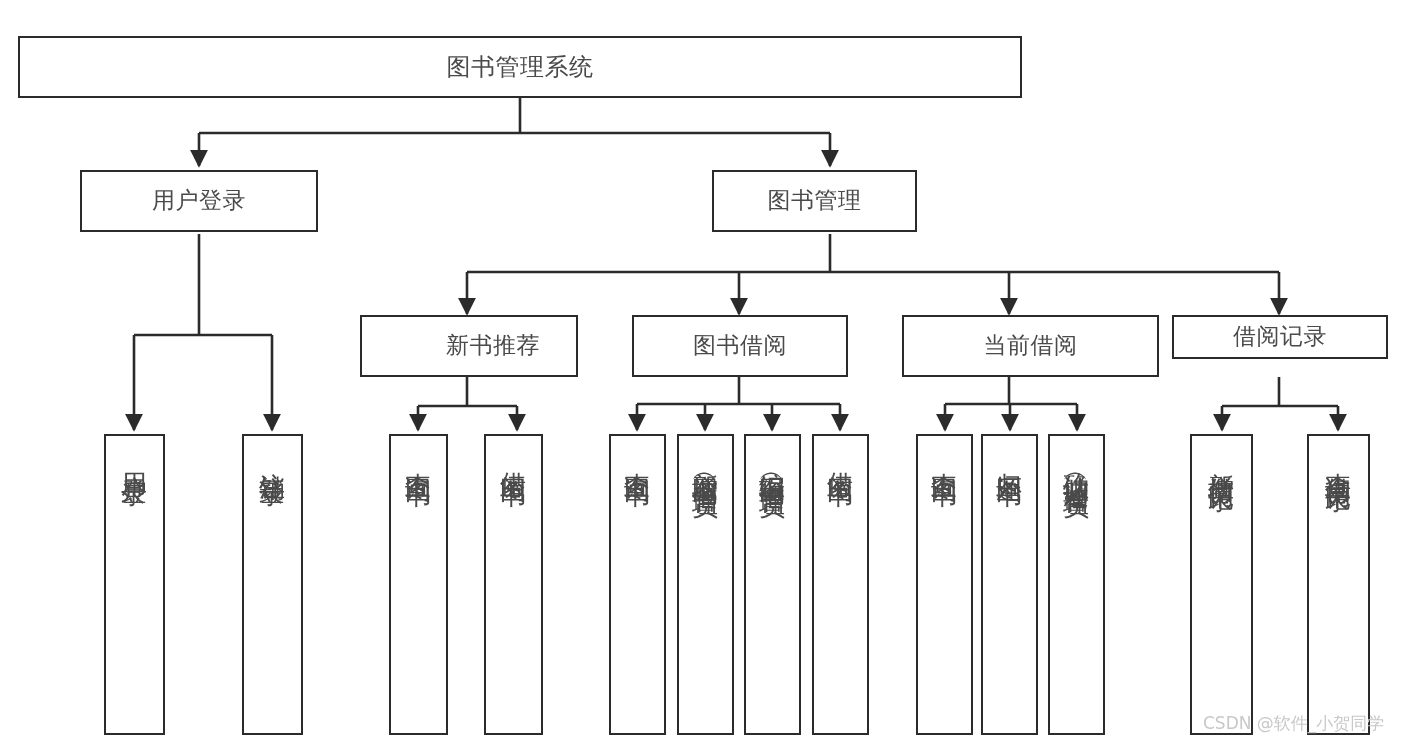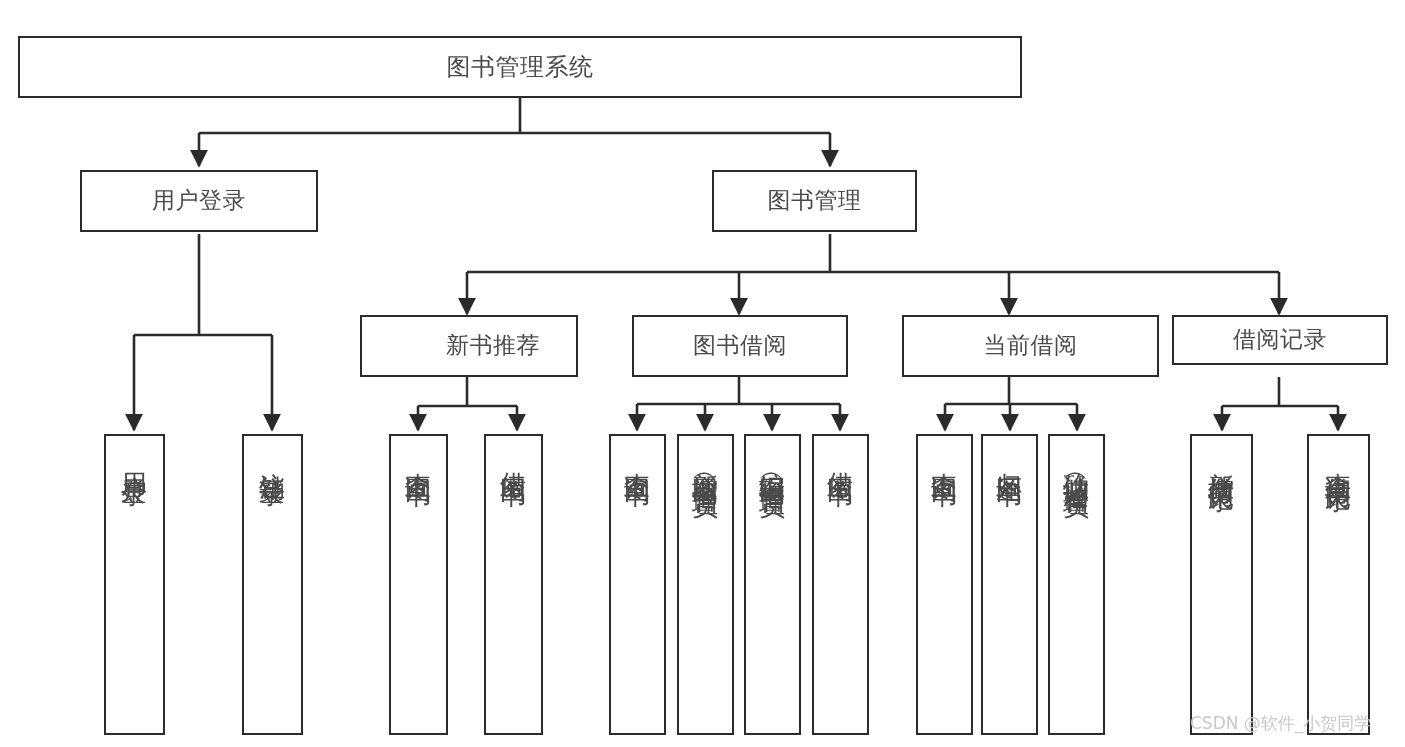--- a/index.html
+++ b/index.html
@@ -67,20 +67,21 @@
   }
   .watermark {
     position: absolute;
     left: 1190px;
     top: 712px;
     font-size: 17px;
     color: #c8c8c8;
     white-space: nowrap;
     z-index: 5;
     font-family: "DejaVu Sans", "Liberation Sans", sans-serif;
+    padding-left: 13px;
   }
 </style>
 </head>
 <body>
 
 <div id="diagram-canvas">
 
   <svg id="edge-layer" viewBox="0 0 1405 747" xmlns="http://www.w3.org/2000/svg">
     <defs>
       <marker id="arrow" viewBox="0 0 10 10" refX="9" refY="5" markerWidth="7" markerHeight="7" orient="auto-start-reverse">
@@ -148,21 +149,21 @@
   </div>
 
   <div class="node horiz" style="left:632px; top:315px; width:216px; height:62px;">
     <span class="node-label">图书借阅</span>
   </div>
 
   <div class="node horiz" style="left:902px; top:315px; width:257px; height:62px;">
     <span class="node-label">当前借阅</span>
   </div>
 
-  <div class="node horiz" style="left:1172px; top:315px; width:216px; height:50px;">
+  <div class="node horiz" style="left:1172px; top:315px; width:216px; height:44px;">
     <span class="node-label">借阅记录</span>
   </div>
 
   <div class="node vert" style="left:104px; top:434px; width:61px; height:301px;">
     <span class="node-label">用户登录</span>
   </div>
 
   <div class="node vert" style="left:242px; top:434px; width:61px; height:301px;">
     <span class="node-label">注销登录</span>
   </div>

